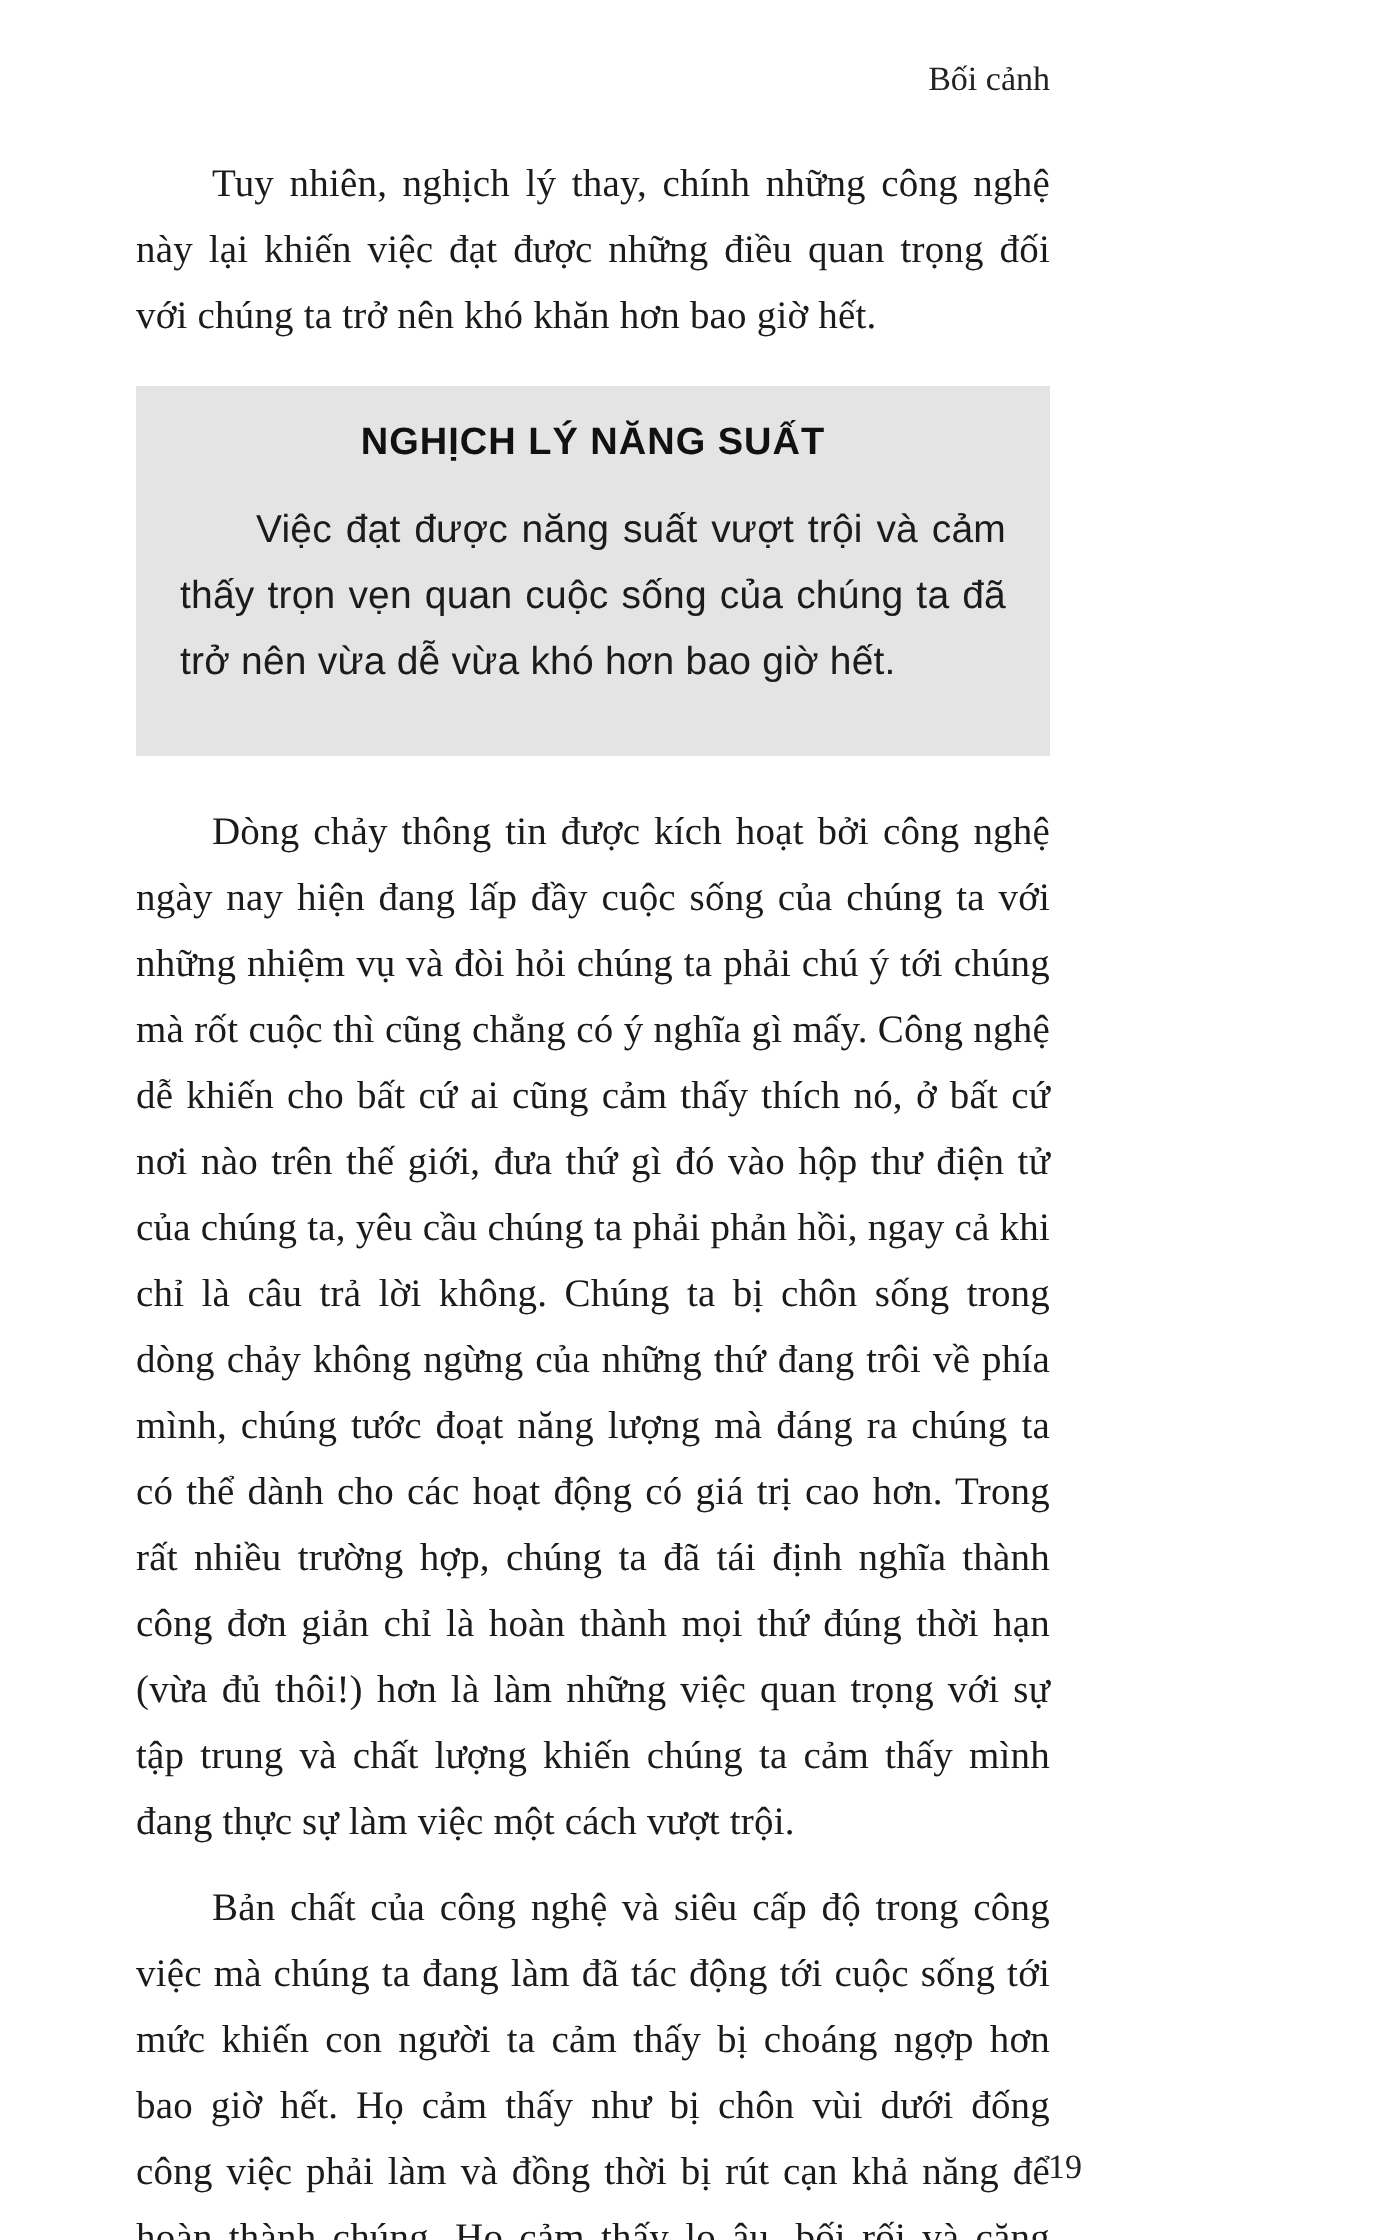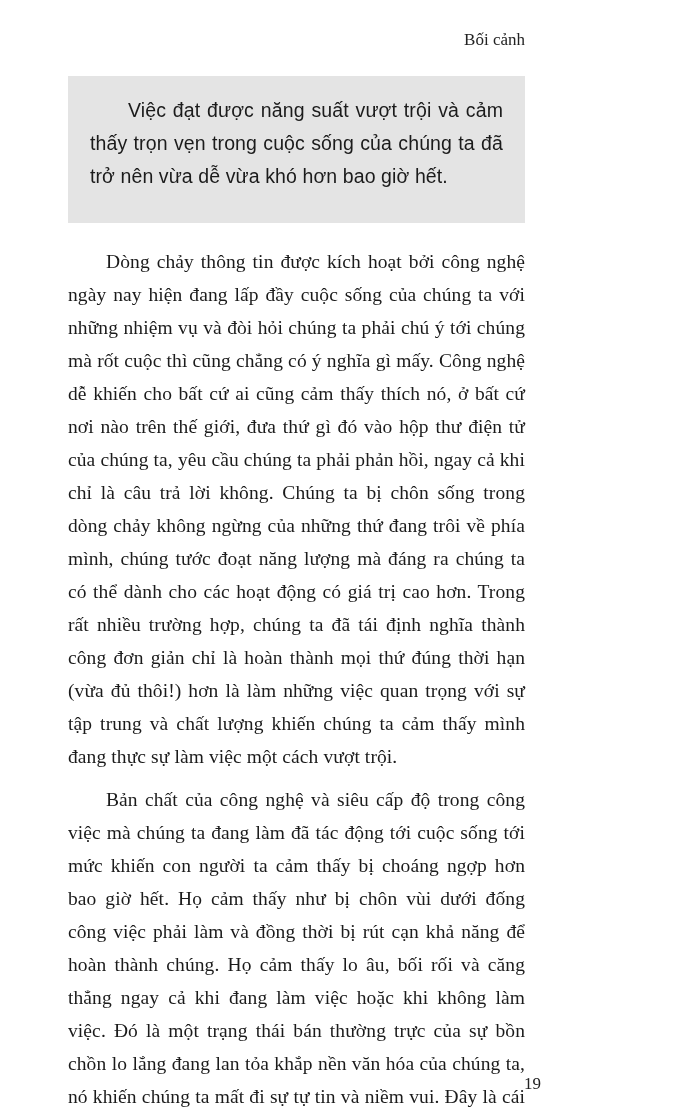--- a/index.html
+++ b/index.html
@@ -65,23 +65,25 @@
 </style>
 </head>
 <body>
 
 <div class="page">
 
   <div class="running-head">Bối cảnh</div>
 
   <div class="body-text">
 
+    <p>Tuy nhiên, nghịch lý thay, chính những công nghệ này lại khiến việc đạt được những điều quan trọng đối với chúng ta trở nên khó khăn hơn bao giờ hết.</p>
 
     <div class="callout">
-      <p class="callout-body">Việc đạt được năng suất vượt trội và cảm thấy trọn vẹn trong cuộc sống của chúng ta đã trở nên vừa dễ vừa khó hơn bao giờ hết.</p>
+      <div class="callout-title">NGHỊCH LÝ NĂNG SUẤT</div>
+      <p class="callout-body">Việc đạt được năng suất vượt trội và cảm thấy trọn vẹn quan cuộc sống của chúng ta đã trở nên vừa dễ vừa khó hơn bao giờ hết.</p>
     </div>
 
     <p>Dòng chảy thông tin được kích hoạt bởi công nghệ ngày nay hiện đang lấp đầy cuộc sống của chúng ta với những nhiệm vụ và đòi hỏi chúng ta phải chú ý tới chúng mà rốt cuộc thì cũng chẳng có ý nghĩa gì mấy. Công nghệ dễ khiến cho bất cứ ai cũng cảm thấy thích nó, ở bất cứ nơi nào trên thế giới, đưa thứ gì đó vào hộp thư điện tử của chúng ta, yêu cầu chúng ta phải phản hồi, ngay cả khi chỉ là câu trả lời không. Chúng ta bị chôn sống trong dòng chảy không ngừng của những thứ đang trôi về phía mình, chúng tước đoạt năng lượng mà đáng ra chúng ta có thể dành cho các hoạt động có giá trị cao hơn. Trong rất nhiều trường hợp, chúng ta đã tái định nghĩa thành công đơn giản chỉ là hoàn thành mọi thứ đúng thời hạn (vừa đủ thôi!) hơn là làm những việc quan trọng với sự tập trung và chất lượng khiến chúng ta cảm thấy mình đang thực sự làm việc một cách vượt trội.</p>
 
     <p>Bản chất của công nghệ và siêu cấp độ trong công việc mà chúng ta đang làm đã tác động tới cuộc sống tới mức khiến con người ta cảm thấy bị choáng ngợp hơn bao giờ hết. Họ cảm thấy như bị chôn vùi dưới đống công việc phải làm và đồng thời bị rút cạn khả năng để hoàn thành chúng. Họ cảm thấy lo âu, bối rối và căng thẳng ngay cả khi đang làm việc hoặc khi không làm việc. Đó là một trạng thái bán thường trực của sự bồn chồn lo lắng đang lan tỏa khắp nền văn hóa của chúng ta, nó khiến chúng ta mất đi sự tự tin và niềm vui. Đây là cái giá</p>
 
   </div>
 
   <div class="page-number">19</div>
 

